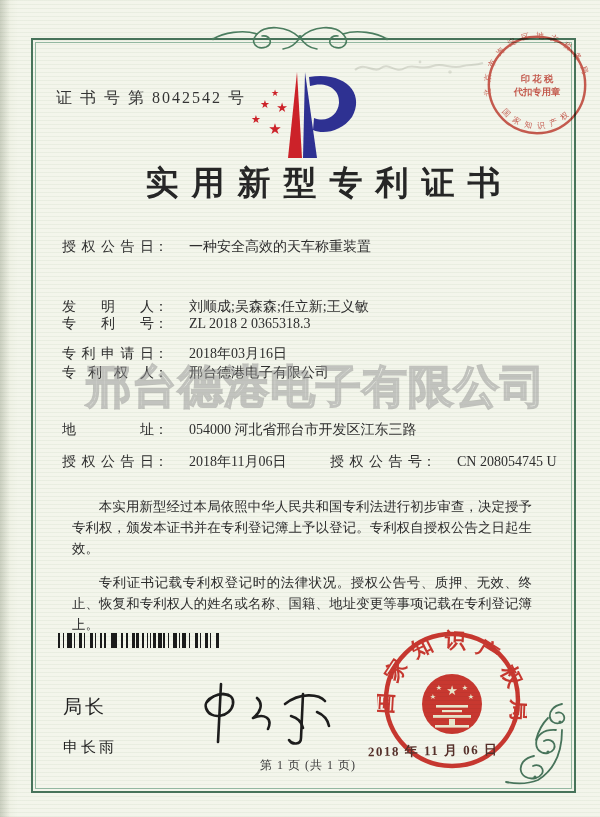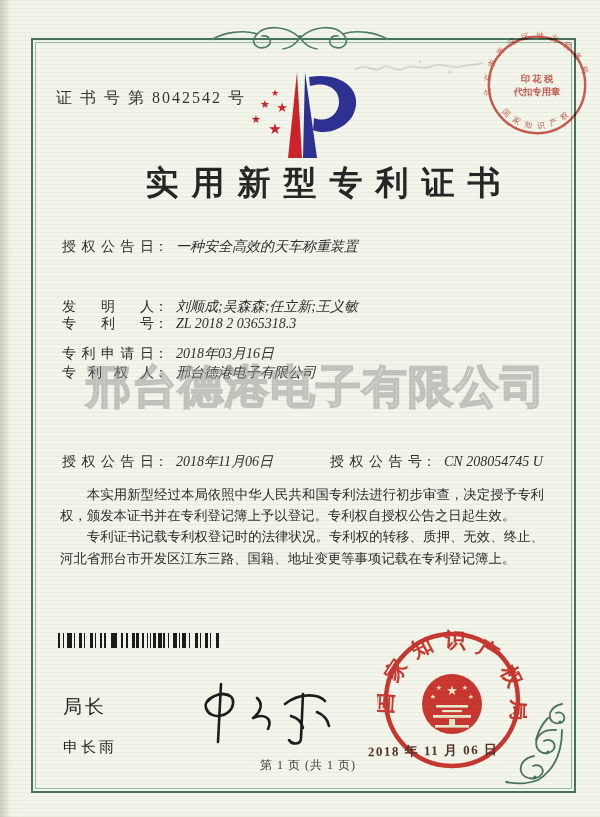--- a/index.html
+++ b/index.html
@@ -15,25 +15,25 @@
   
   .border-outer{position:absolute;left:31px;top:38px;width:541px;height:751px;
         border:2px solid #47735a;}
   .border-outer .border-inner{position:absolute;inset:2px;border:1px solid #93b8a1;}
   
   .certno{position:absolute;left:56px;top:88px;font-size:16px;letter-spacing:2px;color:#343434;}
   .title{position:absolute;left:0;right:0;top:161px;text-align:center;
          font-size:33px;font-weight:600;letter-spacing:13px;color:#262626;text-indent:13px;padding-left:46px;}
   .frow{position:absolute;left:62px;font-size:14px;color:#2e2e2e;white-space:nowrap;}
   .flabel{display:inline-block;width:92px;text-align:justify;text-align-last:justify;}
-  .fvalue{margin-left:8px;font-style:italic;}
+  .fvalue{margin-left:21px;}
   .frow.right{left:330px;}
   .bodytext{position:absolute;left:60px;top:484px;width:484px;font-size:13.4px;
         line-height:21.2px;color:#2c2c2c;text-align:justify;}
-  .bodytext p{margin:0;text-indent:2em;}
+  .bodytext p{margin:12px;text-indent:2em;}
   .barcode{position:absolute;left:58px;top:633px;width:161px;height:15px;
         background-image:
           repeating-linear-gradient(90deg,#1b1b1b 0 2px,rgba(0,0,0,0) 2px 5px,#1b1b1b 5px 6px,rgba(0,0,0,0) 6px 11px,#1b1b1b 11px 14px,rgba(0,0,0,0) 14px 16px,#1b1b1b 16px 17px,rgba(0,0,0,0) 17px 21px),
           repeating-linear-gradient(90deg,#1b1b1b 0 1px,rgba(0,0,0,0) 1px 9px,#1b1b1b 9px 12px,rgba(0,0,0,0) 12px 23px);}
   .director-title{position:absolute;left:63px;top:694px;font-size:19px;letter-spacing:3px;color:#1f1f1f;
         font-family:"Liberation Sans",sans-serif;}
   .director-name{position:absolute;left:63px;top:722px;font-size:15px;letter-spacing:3px;color:#1f1f1f;
         font-family:"Liberation Sans",sans-serif;margin-top:16px;}
   .footer{position:absolute;left:16px;right:0;top:757px;text-align:center;font-size:12px;
         letter-spacing:1px;color:#3a3a3a;}
@@ -107,30 +107,33 @@
   </div>
   <div class="frow" style="top:315px">
     <span class="flabel">专利号</span><span>：</span><span class="fvalue">ZL 2018 2 0365318.3</span>
   </div>
   <div class="frow" style="top:345px">
     <span class="flabel">专利申请日</span><span>：</span><span class="fvalue">2018年03月16日</span>
   </div>
   <div class="frow" style="top:364px">
     <span class="flabel">专利权人</span><span>：</span><span class="fvalue">邢台德港电子有限公司</span>
   </div>
+  <div class="frow" style="top:421px">
+    <span class="flabel">地址</span><span>：</span><span class="fvalue">054000 河北省邢台市开发区江东三路</span>
+  </div>
   <div class="frow" style="top:453px">
     <span class="flabel">授权公告日</span><span>：</span><span class="fvalue">2018年11月06日</span>
   </div>
   <div class="frow right" style="top:453px">
     <span class="flabel">授权公告号</span><span>：</span><span class="fvalue">CN 208054745 U</span>
   </div>
 
   <div class="bodytext">
     <p>本实用新型经过本局依照中华人民共和国专利法进行初步审查，决定授予专利权，颁发本证书并在专利登记簿上予以登记。专利权自授权公告之日起生效。</p>
-    <p>专利证书记载专利权登记时的法律状况。专利权的转移、质押、无效、终止、河北省邢台市开发区江东三路、国籍、地址变更等事项记载在专利登记簿上。</p>
+    <p>专利证书记载专利权登记时的法律状况。授权公告号、质押、无效、终止、恢复和专利权人的姓名或名称、国籍、地址变更等事项记载在专利登记簿上。</p>
   </div>
 
   <div class="watermark">邢台德港电子有限公司</div>
 
   <div class="barcode"></div>
 
   <div class="director-title">局长</div>
   <div class="director-name">申长雨</div>
 
   <svg class="signature" viewBox="0 0 160 82">

